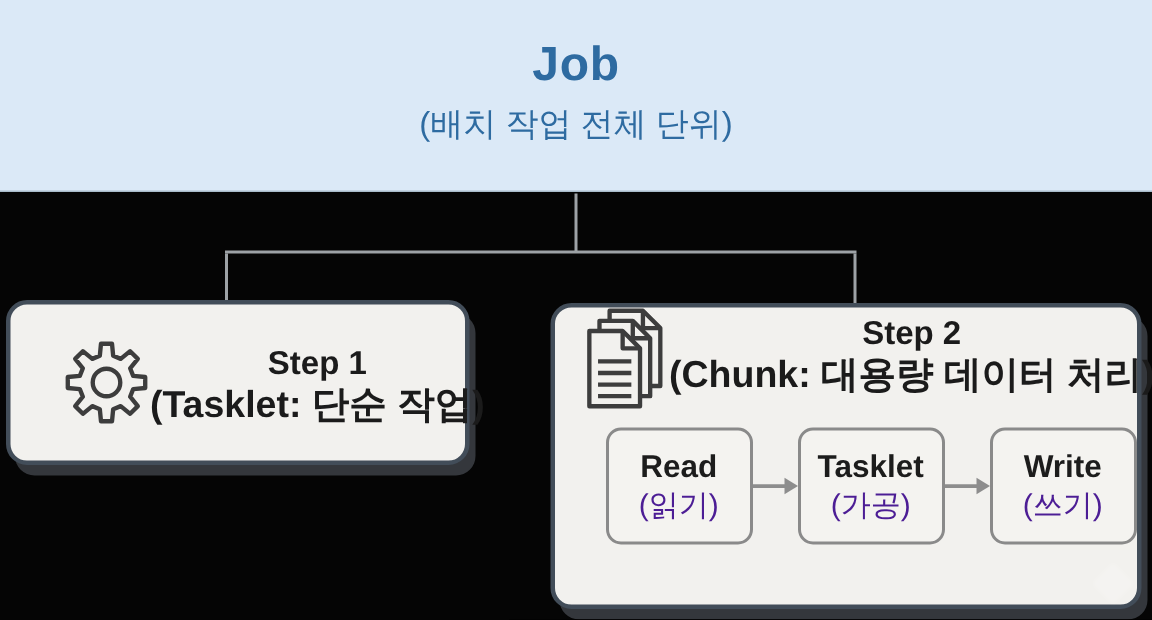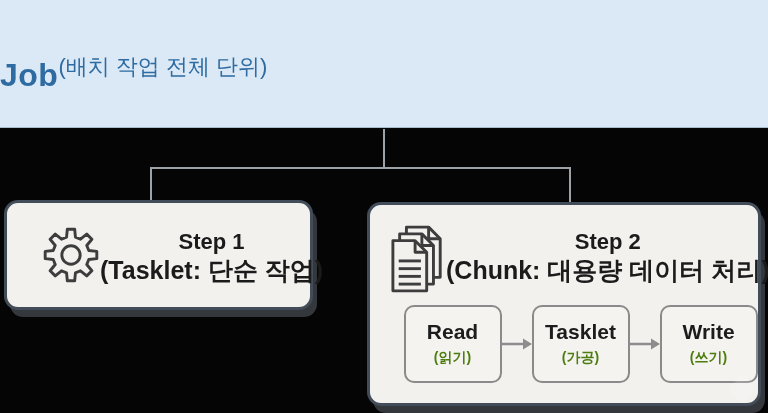--- a/index.html
+++ b/index.html
@@ -17,20 +17,21 @@
 
   
   .header {
     position: absolute;
     left: 0; top: 0;
     width: 768px; height: 128px;
     background: #dbe9f7;
     border-bottom: 1px solid #a9bccb;
     box-sizing: border-box;
     display: flex;
+    flex-direction: column;
     align-items: center;
   }
   .job-title {
     margin-top: 24px;
     font-size: 32px;
     font-weight: 700;
     color: #2e6ba1;
     letter-spacing: 0.5px;
   }
   .job-subtitle {
@@ -85,21 +86,20 @@
     white-space: nowrap;
   }
 
   .card-step2 {
     left: 367px; top: 202px;
     width: 388px; height: 198px;
   }
   .step2-head {
     display: flex;
     align-items: flex-start;
-    padding-top: 20px;
   }
   .step2-head .icon-wrap { margin-left: 20px; flex: 0 0 auto; display: flex; }
   .step2-head .card-text { padding-right: 6px; margin-top: 2px; }
 
   
   .flow {
     margin-top: 12px;
     display: flex;
     justify-content: center;
     align-items: center;
@@ -115,23 +115,23 @@
     justify-content: center;
     align-items: center;
   }
   .flow-label {
     font-size: 21px;
     font-weight: 600;
     color: #1c1c1c;
     line-height: 26px;
   }
   .flow-sublabel {
-    font-size: 14px;
-    font-weight: 700;
-    color: #4d7c0f;
+    font-size: 20px;
+    font-weight: 400;
+    color: #4c1d95;
     line-height: 25px;
   }
   .flow-arrow { flex: 0 0 auto; margin: 0 0; display: flex; }
 
   
   .watermark {
     position: absolute;
     left: 362px; top: 174px;
     width: 20px; height: 20px;
     background: rgba(255,255,255,0.16);

